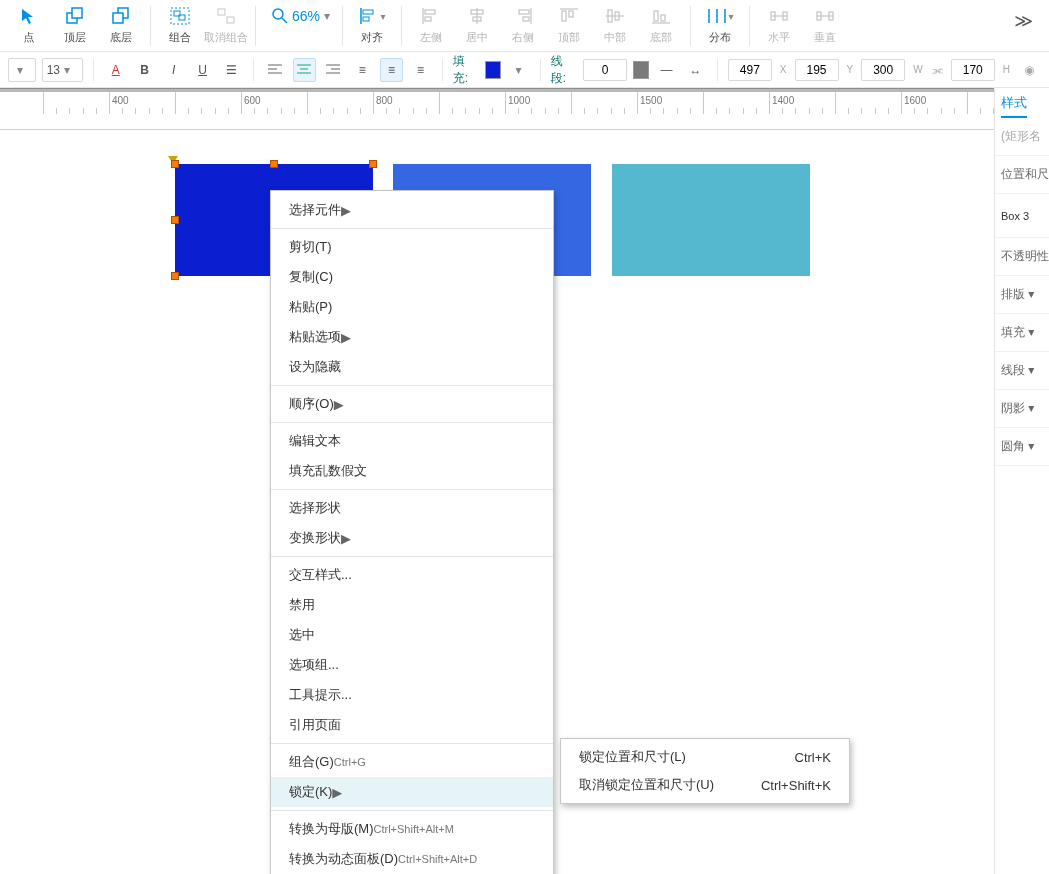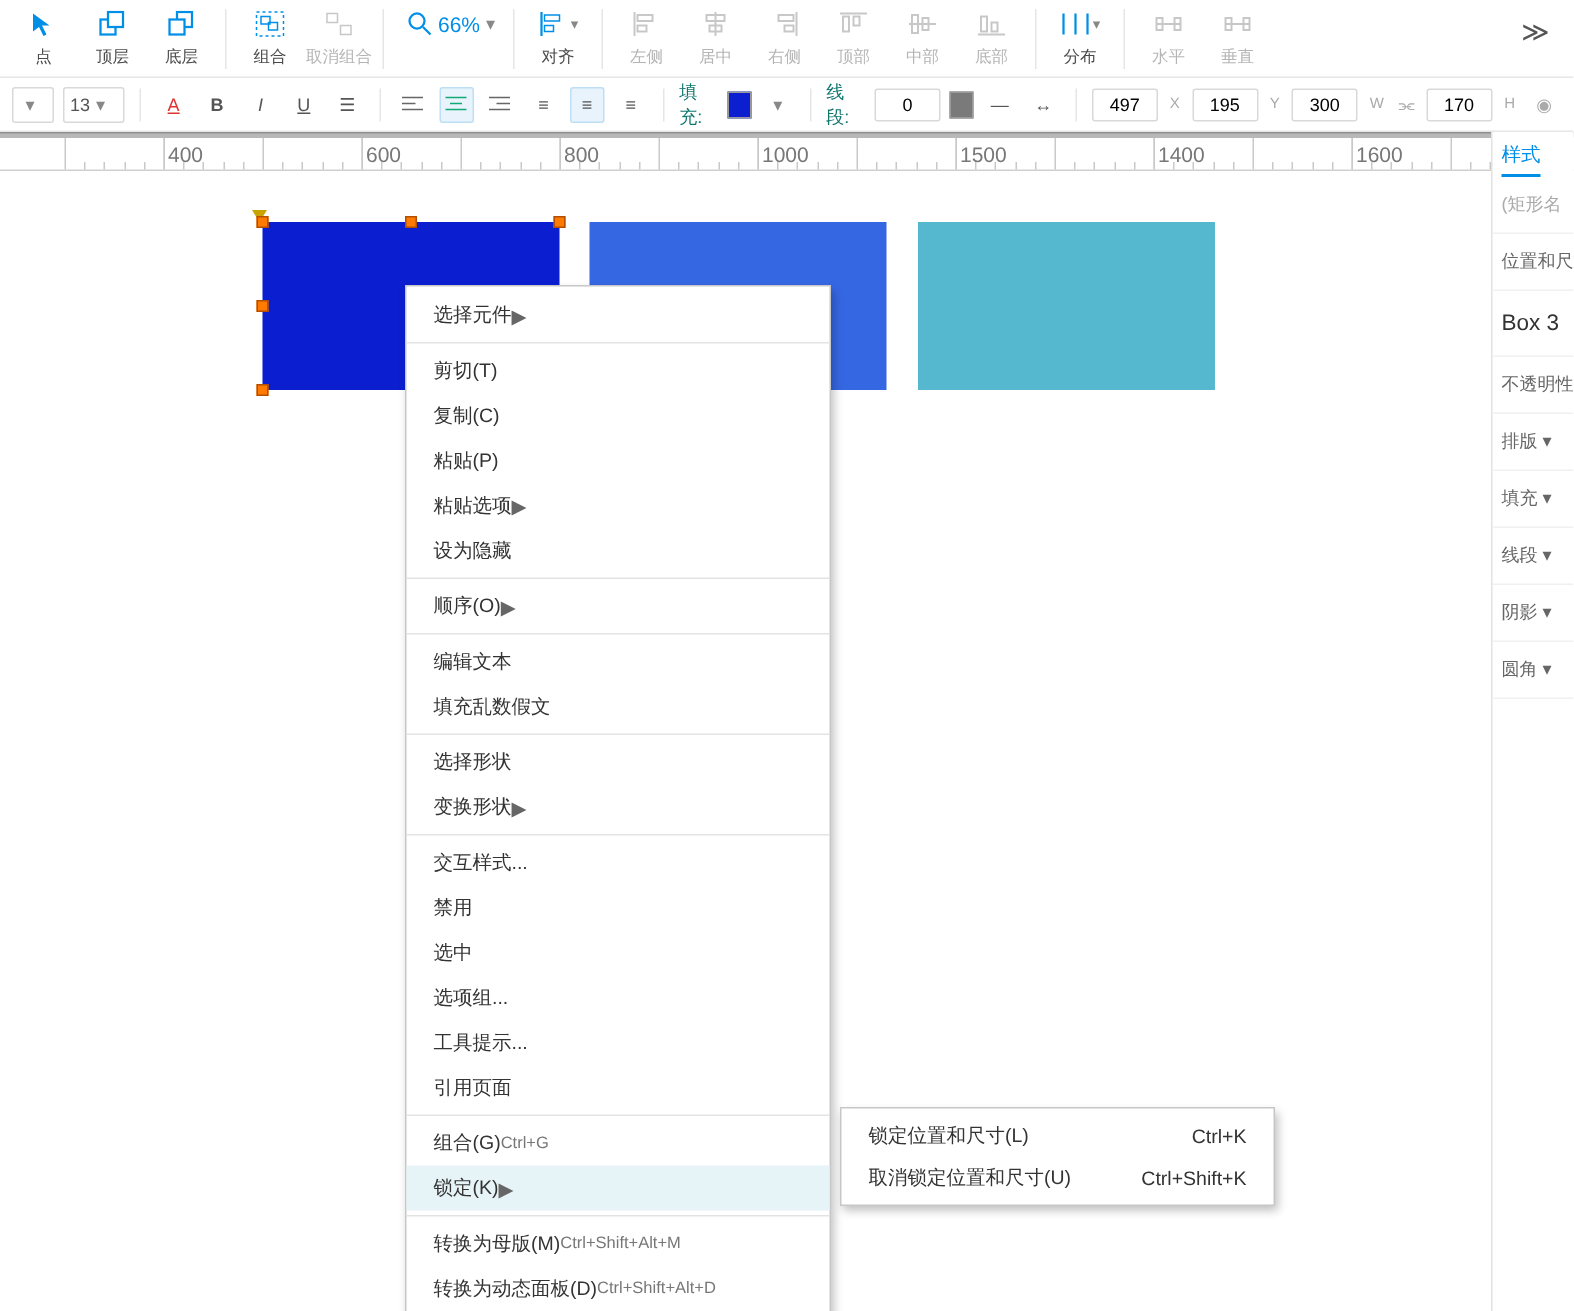--- a/index.html
+++ b/index.html
@@ -19,21 +19,21 @@
 .dd{display:inline-flex;align-items:center;border:1px solid #d9d9d9;border-radius:2px;height:24px;padding:0 4px;color:#555;background:#fff}
 .dd .car{margin-left:4px;color:#888}
 .ibtn{width:26px;height:24px;display:inline-flex;align-items:center;justify-content:center;border-radius:2px;color:#555;cursor:pointer}
 .ibtn.sel{background:#e8f3fb;border:1px solid #bcdff5}
 .swatch{width:18px;height:18px;display:inline-block;border:1px solid #999}
 .numbox{width:44px;height:22px;border:1px solid #d9d9d9;text-align:center;font-size:12px;padding:0;border-radius:2px}
 .tb2lbl{color:#0f766e;margin-right:2px}
 .unit{color:#aaa;font-size:10px;margin:0 2px}
 .hr{height:4px;background:#b8b8b8;border-top:1px solid #8f8f8f;position:relative}
 .hr .sc{position:absolute;right:2px;top:-1px;color:#444;font-size:10px}
-.ruler{height:22px;background:#fff;border-bottom:1px solid #d0d0d0;position:relative;font-size:14px;color:#777;overflow:hidden}
+.ruler{height:38px;background:#fff;border-bottom:1px solid #d0d0d0;position:relative;font-size:10px;color:#777;overflow:hidden}
 .ruler .tick{position:absolute;top:0;height:22px;border-left:1px solid #c9c9c9}
 .ruler .tlbl{position:absolute;top:3px}
 .canvas{position:relative;height:756px;background:#fff}
 .shape{position:absolute}
 .sel-handles .h{position:absolute;width:8px;height:8px;background:#ff7a00;border:1px solid #b34f00}
 .marker{position:absolute;width:0;height:0;border-left:5px solid transparent;border-right:5px solid transparent;border-top:8px solid #c9a400}
 .ctxmenu{position:absolute;background:#fff;border:1px solid #c7c7c7;box-shadow:2px 3px 6px rgba(0,0,0,.25);padding:4px 0;font-size:13px;min-width:284px}
 .ctxmenu .mi{display:flex;align-items:center;justify-content:flex-start;height:30px;padding:0 18px;cursor:pointer;color:#333}
 .ctxmenu .mi.hover{background:#e7f4f7}
 .ctxmenu .msub{color:#777;font-size:11px}
@@ -411,21 +411,21 @@
     <div class="shape" style="left:612px;top:34px;width:198px;height:112px;background:#56b8cf"></div>
   </div>
 
 <div class="rpanel">
   <div class="tabs">
       <span class="tab">样式</span>
     </div>
   <div class="row" style="color:#aaa">(矩形名</div>
   <div id="rprow">
       <div class="row" style="">位置和尺寸</div>
-      <div class="row" style="font-size:15px;color:#333;height:44px">Box 3</div>
+      <div class="row" style="font-size:11px;color:#333;height:44px">Box 3</div>
       <div class="row" style="">不透明性 ▾</div>
       <div class="row" style="">排版 ▾</div>
       <div class="row" style="">填充 ▾</div>
       <div class="row" style="">线段 ▾</div>
       <div class="row" style="">阴影 ▾</div>
       <div class="row" style="">圆角 ▾</div>
     </div>
 </div>
 
 <div class="ctxmenu" id="ctxmenu" style="left:270px;top:190px">

